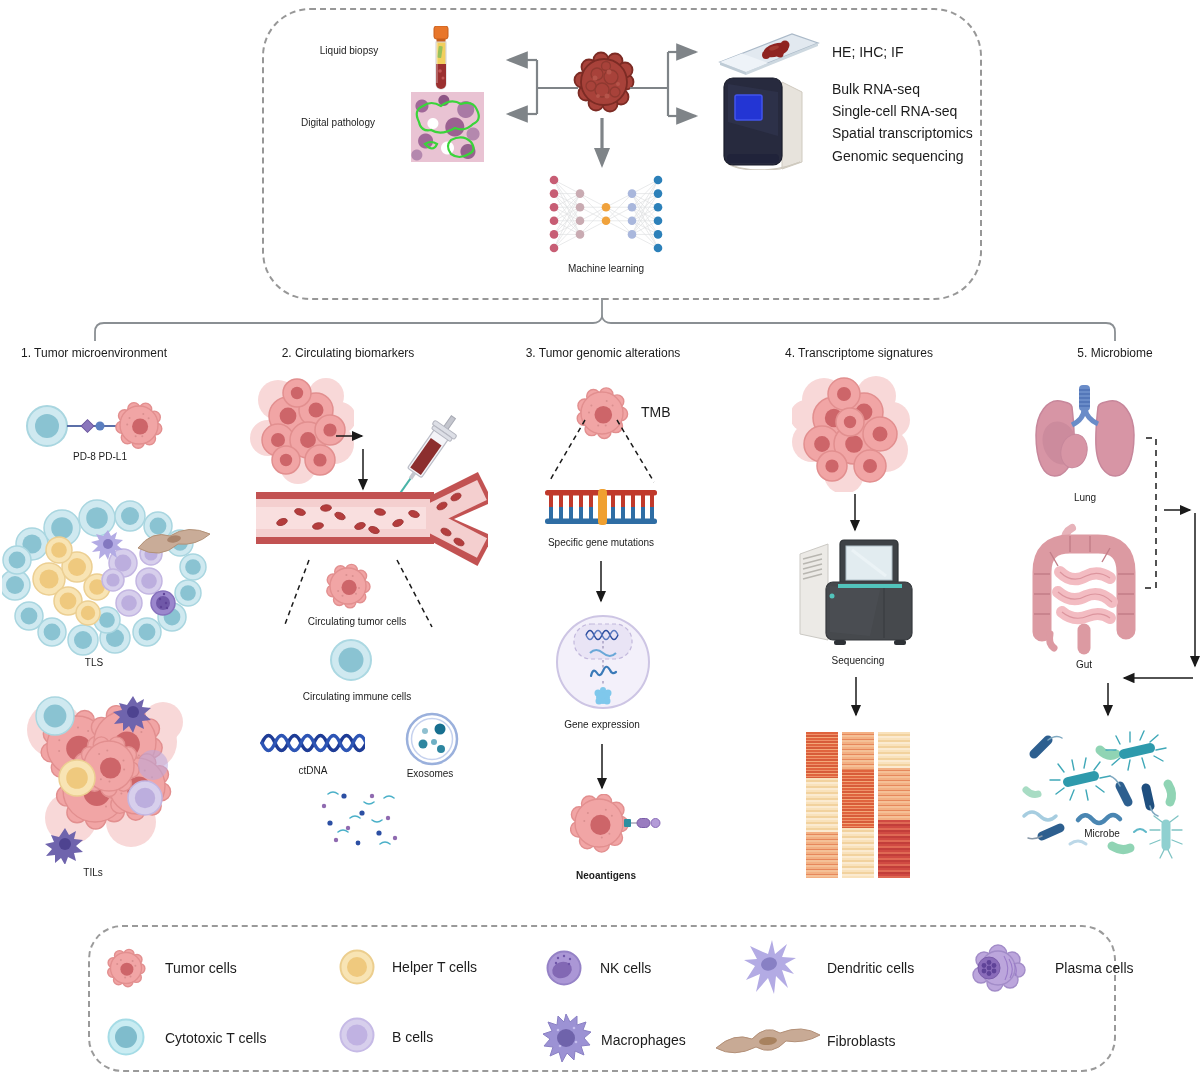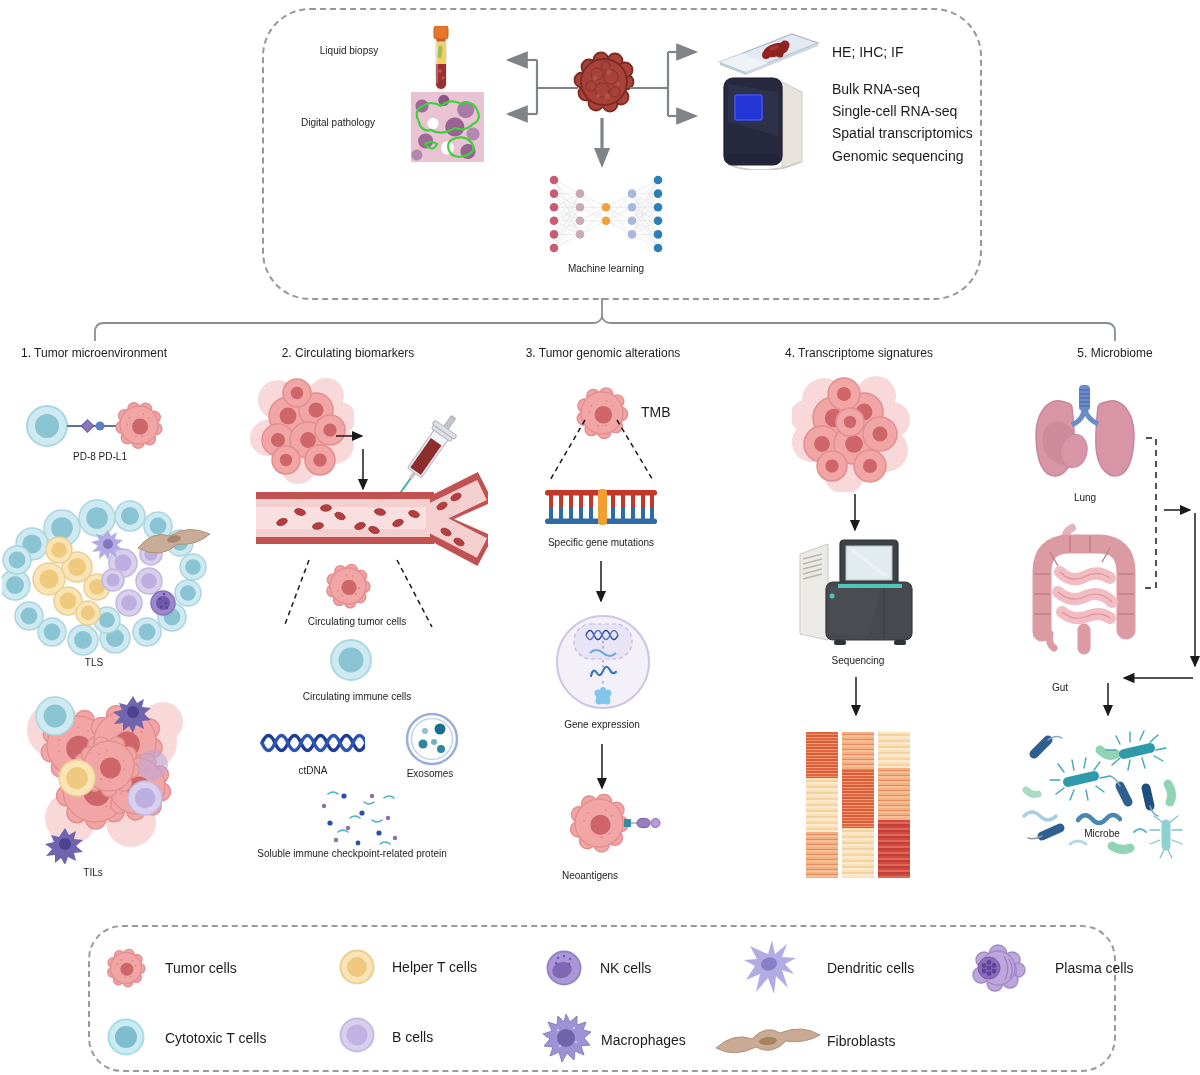--- a/index.html
+++ b/index.html
@@ -54,28 +54,27 @@
   <div class="tc hd" style="left:859px;top:346px;">4. Transcriptome signatures</div>
   <div class="tc hd" style="left:1115px;top:346px;">5. Microbiome</div>
 
   <div class="tc" style="left:100px;top:451px;">PD-8 PD-L1</div>
   <div class="tc" style="left:94px;top:657px;">TLS</div>
   <div class="tc" style="left:93px;top:867px;">TILs</div>
   <div class="tc" style="left:357px;top:616px;text-align:center;">Circulating tumor cells</div>
   <div class="tc" style="left:357px;top:691px;">Circulating immune cells</div>
   <div class="tc" style="left:313px;top:765px;">ctDNA</div>
   <div class="tc" style="left:430px;top:768px;">Exosomes</div>
-  <div class="tc wrap" style="left:352px;top:845px;">Soluble immune checkpoint-related protein</div>
   <div class="tl" style="left:641px;top:404px;">TMB</div>
   <div class="tc" style="left:601px;top:537px;">Specific gene mutations</div>
   <div class="tc" style="left:602px;top:719px;">Gene expression</div>
-  <div class="tc" style="left:590px;top:870px;">Neoantigens</div>
+  <div class="tc" style="left:606px;top:870px;font-weight:bold;">Neoantigens</div>
   <div class="tc" style="left:858px;top:655px;">Sequencing</div>
   <div class="tc" style="left:1085px;top:492px;">Lung</div>
-  <div class="tc" style="left:1060px;top:659px;margin-top:23px;">Gut</div>
+  <div class="tc" style="left:1084px;top:659px;">Gut</div>
   <div class="tc" style="left:1102px;top:828px;">Microbe</div>
 
   <div class="tl" style="left:165px;top:960px;">Tumor cells</div>
   <div class="tl" style="left:392px;top:959px;">Helper T cells</div>
   <div class="tl" style="left:600px;top:960px;text-align:right;">NK cells</div>
   <div class="tl" style="left:827px;top:960px;">Dendritic cells</div>
   <div class="tl" style="left:1055px;top:960px;">Plasma cells</div>
   <div class="tl" style="left:165px;top:1030px;">Cytotoxic T cells</div>
   <div class="tl" style="left:392px;top:1029px;">B cells</div>
   <div class="tl" style="left:601px;top:1032px;">Macrophages</div>

